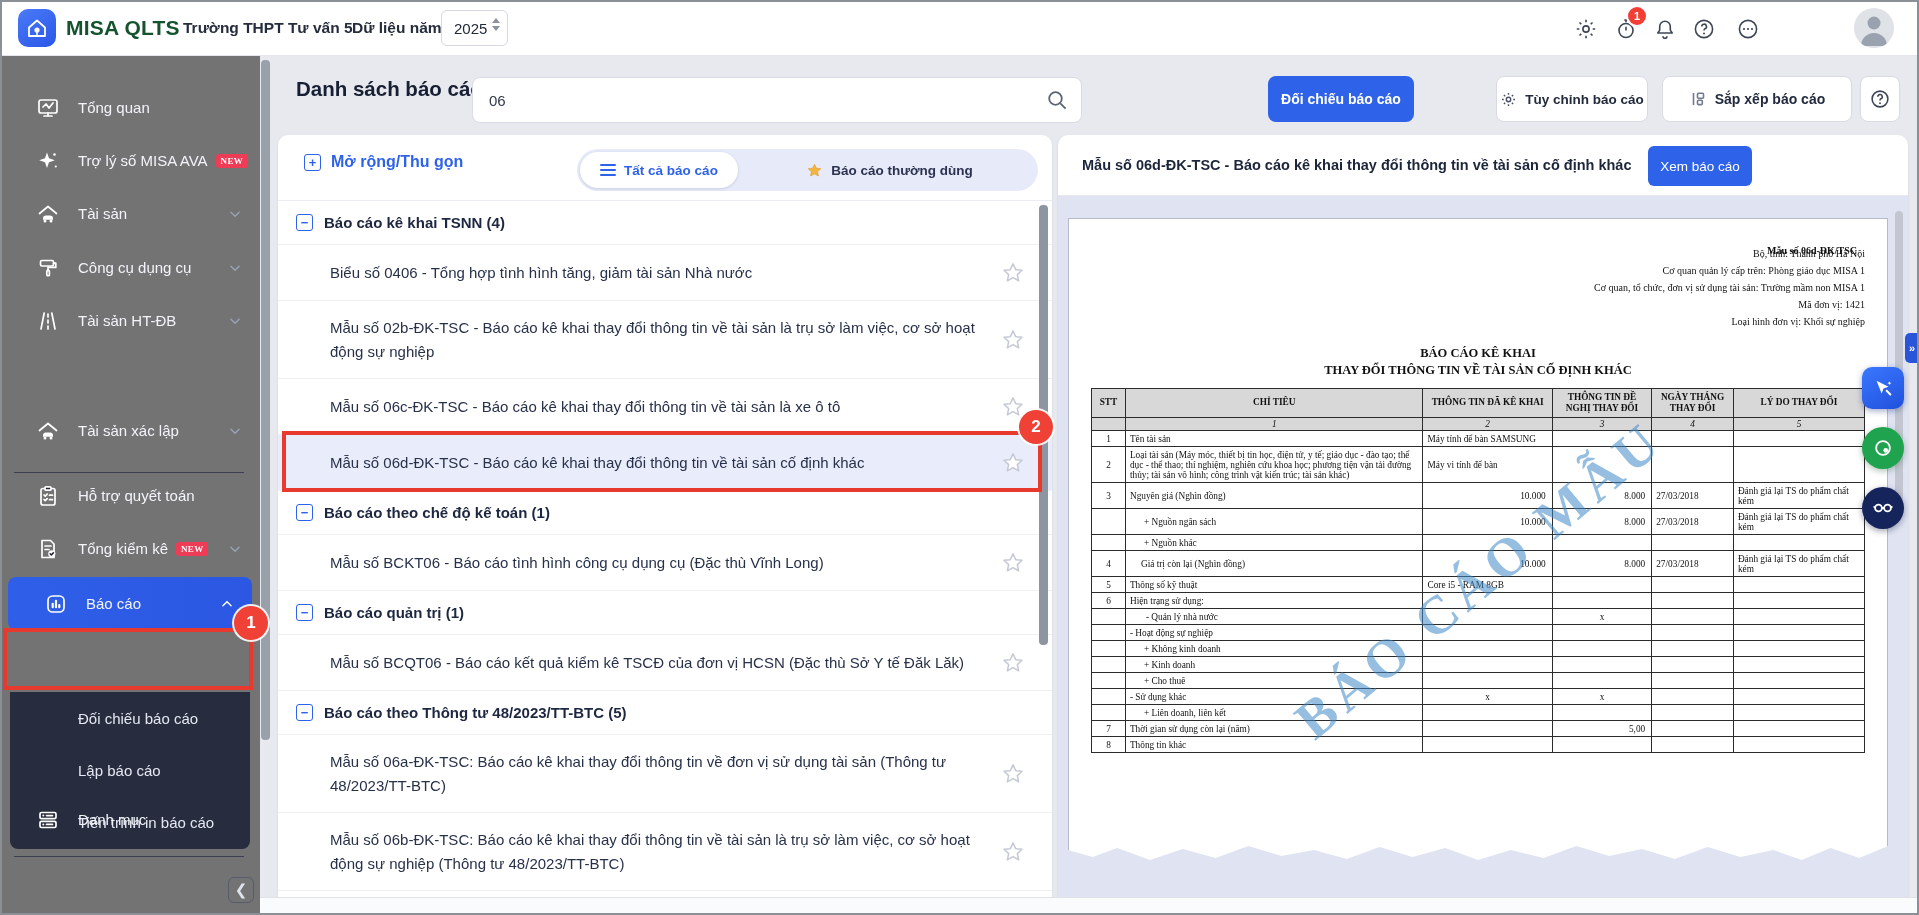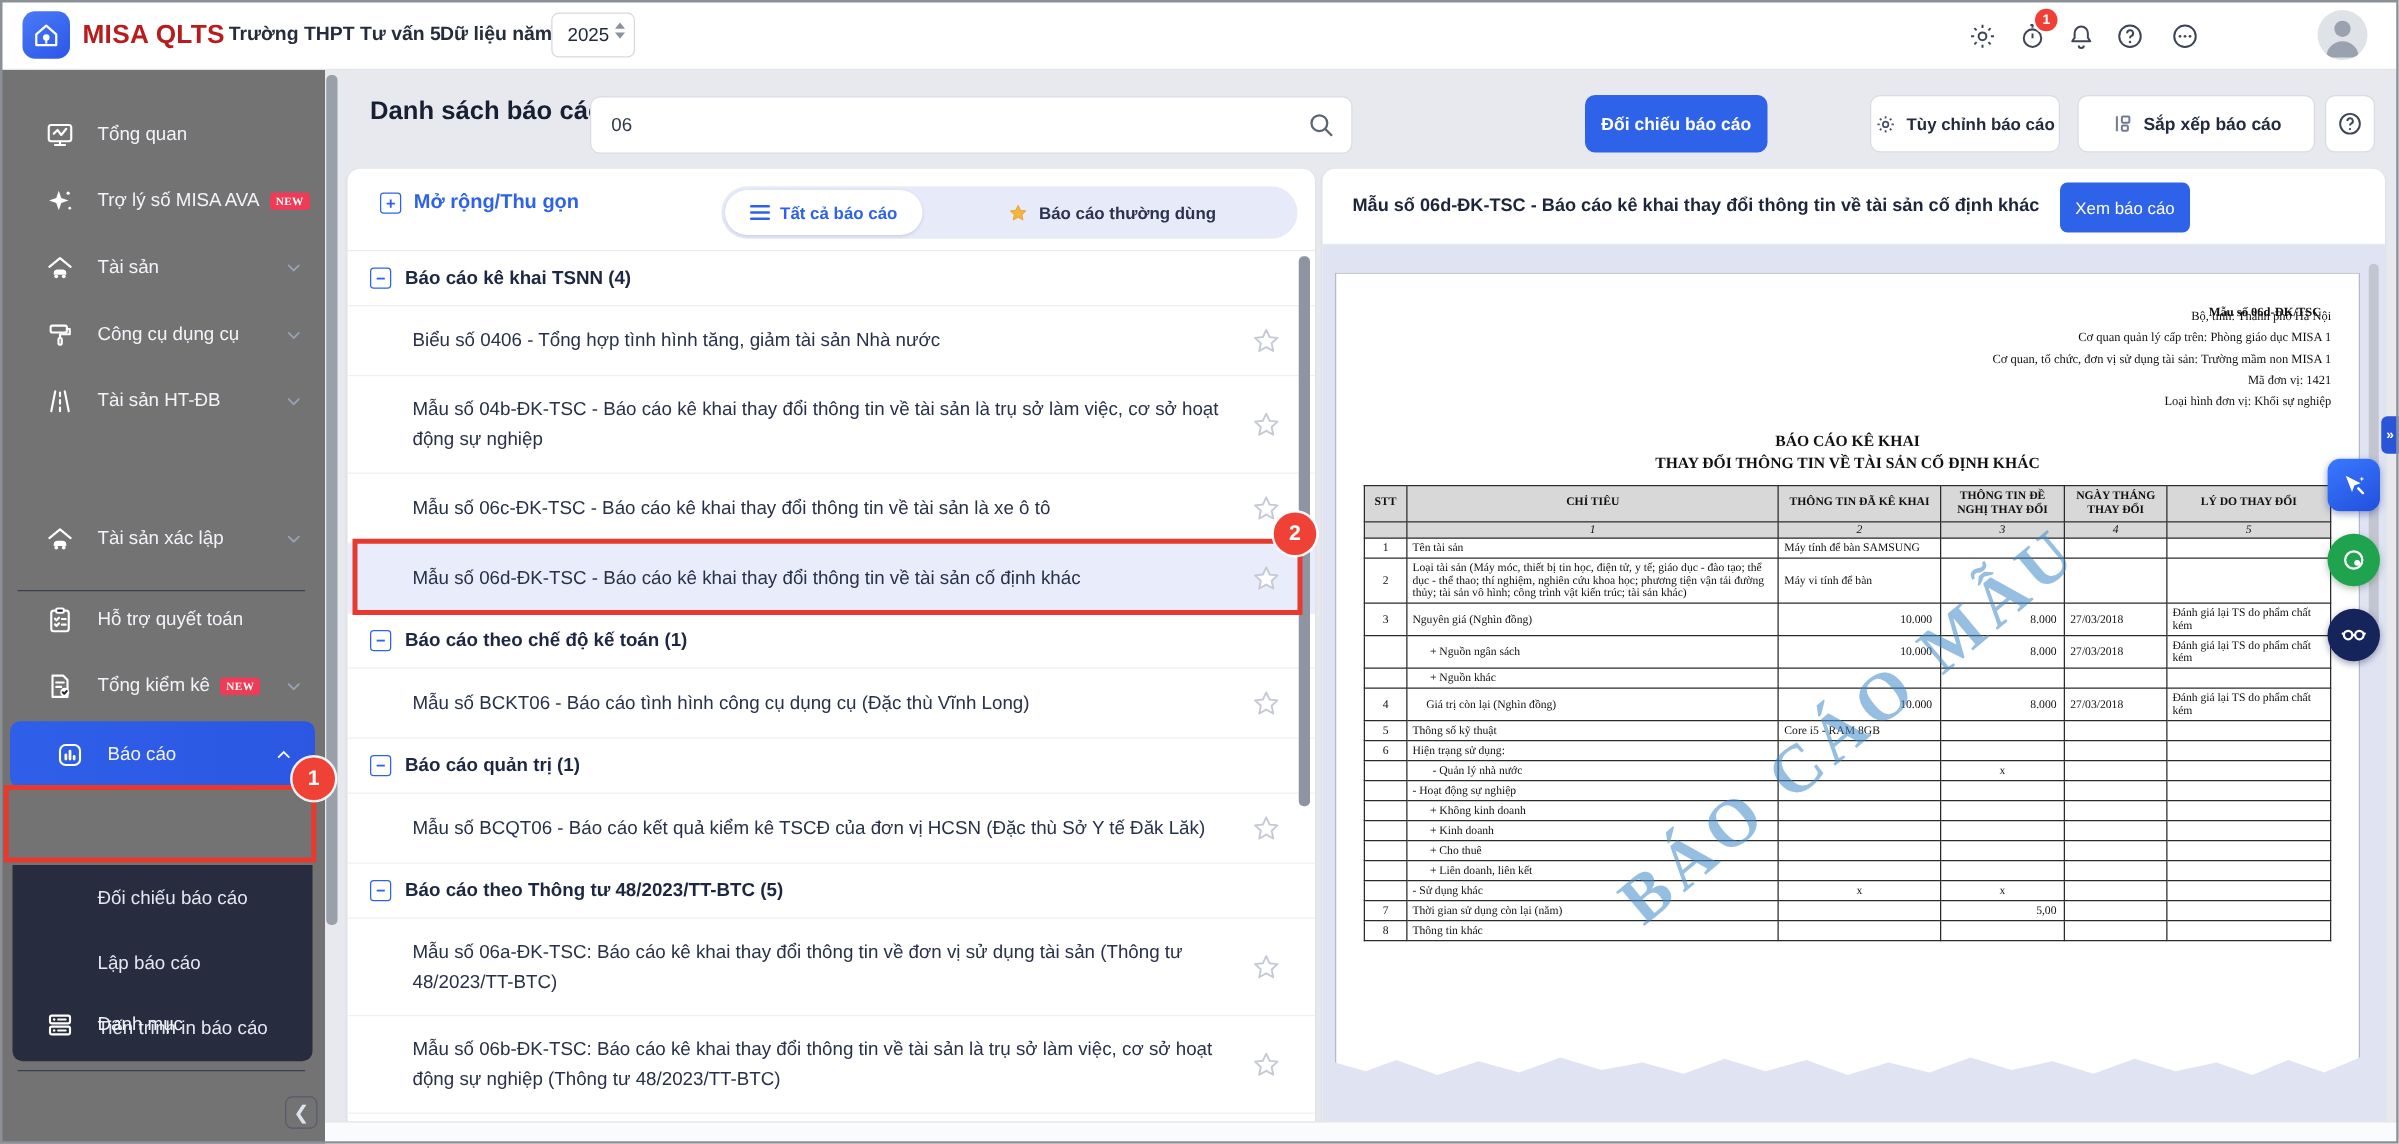--- a/index.html
+++ b/index.html
@@ -4,21 +4,21 @@
 <style>
   * { margin:0; padding:0; box-sizing:border-box; }
   html,body { width:1919px; height:915px; }
   body { font-family:"Liberation Sans", sans-serif; background:#e7e9ef; position:relative; overflow:hidden; }
   .frame { position:absolute; inset:0; border:2px solid #8b9097; pointer-events:none; z-index:99; }
 
   
   .topbar { position:absolute; left:0; top:0; width:1919px; height:56px; background:#fff; border-bottom:1px solid #e3e5ea; z-index:5; }
   .logo { position:absolute; left:18px; top:9px; width:38px; height:38px; border-radius:10px;
           background:linear-gradient(145deg,#4a7bf7,#2a56e8); display:flex; align-items:center; justify-content:center; }
-  .appname { position:absolute; left:66px; top:0; height:56px; line-height:56px; font-size:21px; font-weight:800; color:#b91c1c; letter-spacing:.2px; }
+  .appname { position:absolute; left:66px; top:0; height:56px; line-height:56px; font-size:21px; font-weight:800; color:#14532d; letter-spacing:.2px; }
   .orgname { position:absolute; left:183px; top:0; height:56px; line-height:56px; font-size:15.5px; font-weight:600; color:#252c3c; }
   .yearlbl { position:absolute; left:352px; top:0; height:56px; line-height:56px; font-size:15.5px; font-weight:600; color:#252c3c; }
   .yearbox { position:absolute; left:441px; top:10px; width:67px; height:36px; border:1px solid #d6d9e0; border-radius:6px; background:#fff;
              display:flex; align-items:center; padding-left:12px; font-size:15px; color:#222a3a; }
   .spin { position:absolute; right:7px; top:7px; display:flex; flex-direction:column; gap:3px; }
   .spin i { width:0; height:0; border-left:4px solid transparent; border-right:4px solid transparent; }
   .spin .up { border-bottom:5px solid #8b919e; } .spin .dn { border-top:5px solid #8b919e; }
   .tb-icons { position:absolute; right:0; top:0; height:56px; }
   .tb-ic { position:absolute; top:17px; width:24px; height:24px; cursor:pointer; }
   .badge-red { position:absolute; min-width:18px; height:18px; border-radius:9px; background:#f23f35; color:#fff;
@@ -346,21 +346,21 @@
         <span class="boxicon">−</span>
         <span>Báo cáo kê khai TSNN (4)</span>
       </div>
       <div class="i-row h1">
         <span>Biểu số 0406 - Tổng hợp tình hình tăng, giảm tài sản Nhà nước</span>
         <span class="star"><svg width="26" height="26" viewBox="0 0 24 24">
             <path d="M12 3.6 14.5 8.9 20.3 9.5 16 13.5 17.2 19.2 12 16.3 6.8 19.2 8 13.5 3.7 9.5 9.5 8.9Z" fill="#fff" stroke="#c5c9d4" stroke-width="1.4" stroke-linejoin="round"></path>
           </svg></span>
       </div>
       <div class="i-row h2">
-        <span>Mẫu số 04b-ĐK-TSC - Báo cáo kê khai thay đổi thông tin về tài sản là trụ sở làm việc, cơ sở hoạt động sự nghiệp</span>
+        <span>Mẫu số 02b-ĐK-TSC - Báo cáo kê khai thay đổi thông tin về tài sản là trụ sở làm việc, cơ sở hoạt động sự nghiệp</span>
         <span class="star"><svg width="26" height="26" viewBox="0 0 24 24">
             <path d="M12 3.6 14.5 8.9 20.3 9.5 16 13.5 17.2 19.2 12 16.3 6.8 19.2 8 13.5 3.7 9.5 9.5 8.9Z" fill="#fff" stroke="#c5c9d4" stroke-width="1.4" stroke-linejoin="round"></path>
           </svg></span>
       </div>
       <div class="i-row h1">
         <span>Mẫu số 06c-ĐK-TSC - Báo cáo kê khai thay đổi thông tin về tài sản là xe ô tô</span>
         <span class="star"><svg width="26" height="26" viewBox="0 0 24 24">
             <path d="M12 3.6 14.5 8.9 20.3 9.5 16 13.5 17.2 19.2 12 16.3 6.8 19.2 8 13.5 3.7 9.5 9.5 8.9Z" fill="#fff" stroke="#c5c9d4" stroke-width="1.4" stroke-linejoin="round"></path>
           </svg></span>
       </div>
@@ -547,31 +547,31 @@
               <tr>
                 <td class="stt"></td>
                 <td style="padding-left:18px">+ Cho thuê</td>
                 <td style="text-align:left;"></td>
                 <td style="text-align:left;"></td>
                 <td style="text-align:left;"></td>
                 <td style="text-align:left;"></td>
               </tr>
               <tr>
                 <td class="stt"></td>
-                <td style="padding-left:18px">+ Liên doanh, liên kết</td>
-                <td style="text-align:left;"></td>
-                <td style="text-align:left;"></td>
-                <td style="text-align:left;"></td>
-                <td style="text-align:left;"></td>
-              </tr>
-              <tr>
-                <td class="stt"></td>
                 <td style="padding-left:4px">- Sử dụng khác</td>
                 <td style="text-align:center;">x</td>
                 <td style="text-align:center;">x</td>
+                <td style="text-align:left;"></td>
+                <td style="text-align:left;"></td>
+              </tr>
+              <tr>
+                <td class="stt"></td>
+                <td style="padding-left:18px">+ Liên doanh, liên kết</td>
+                <td style="text-align:left;"></td>
+                <td style="text-align:left;"></td>
                 <td style="text-align:left;"></td>
                 <td style="text-align:left;"></td>
               </tr>
               <tr>
                 <td class="stt">7</td>
                 <td style="padding-left:4px">Thời gian sử dụng còn lại (năm)</td>
                 <td style="text-align:left;"></td>
                 <td style="text-align:right;padding-right:6px;">5,00</td>
                 <td style="text-align:left;"></td>
                 <td style="text-align:left;"></td>

